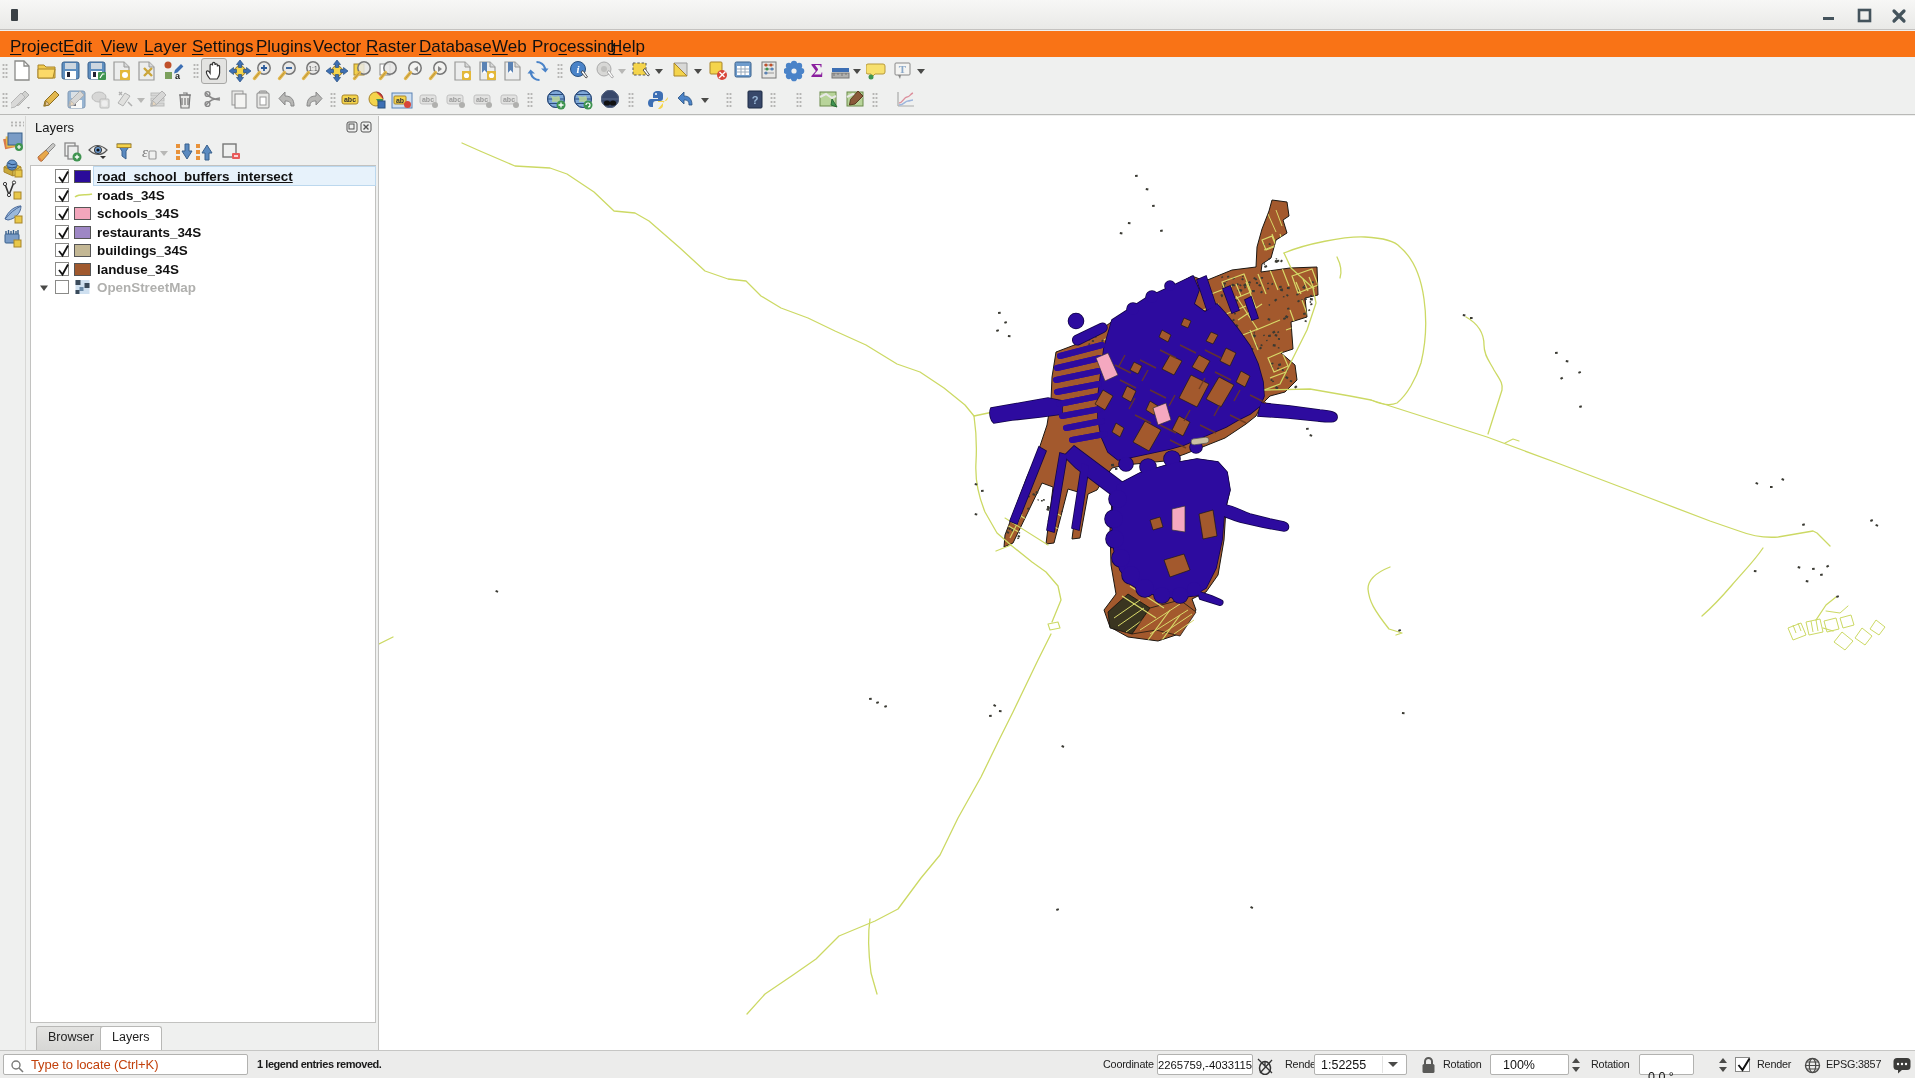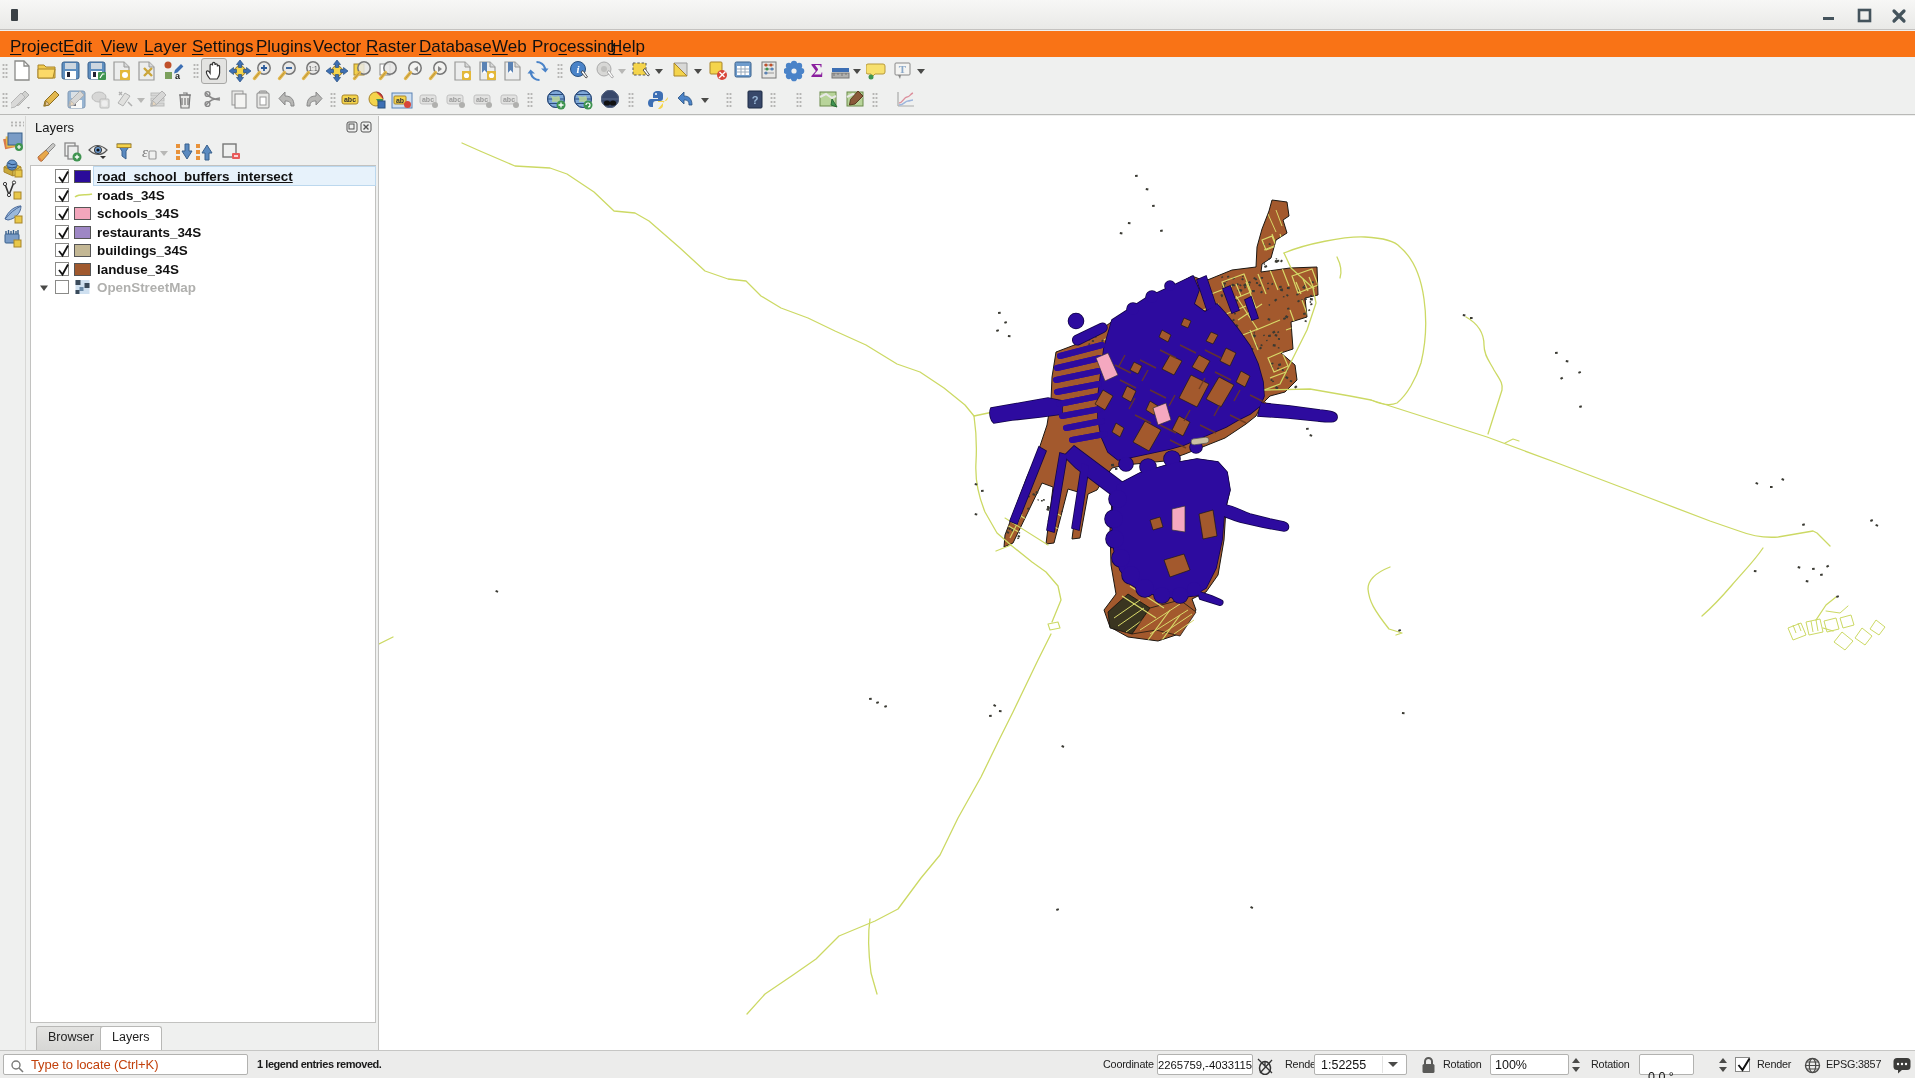--- a/index.html
+++ b/index.html
@@ -1050,21 +1050,21 @@
     <svg style="position:absolute;right:2px;top:1px" width="22" height="17" viewBox="0 0 22 17">
       <line x1="0" y1="0" x2="0" y2="17" stroke="#c9c9c7"></line>
       <path d="M6,6 L11,11 L16,6 Z" fill="#4a4a48"></path>
     </svg>
   </div>
   <svg style="position:absolute;left:1421px;top:6px" width="15" height="17" viewBox="0 0 15 17">
     <rect x="1.5" y="7" width="12" height="9" rx="1.5" fill="#5a5a58"></rect>
     <path d="M4,7 V4.5 a3.5,3.5 0 0 1 7,0 V7" fill="none" stroke="#5a5a58" stroke-width="2"></path>
   </svg>
   <div class="slbl" style="left:1443px;">Rotation</div>
-  <div class="sbox" style="left:1490px; width:79px; padding:3px 0 0 4px;">100%</div>
+  <div class="sbox" style="left:1490px; width:79px; padding:3px 0 0 12px;">100%</div>
   <svg class="spin" style="left:1569px;" viewBox="0 0 14 20">
     <path d="M3,8 L7,3 L11,8 Z" fill="#4a4a48"></path>
       <path d="M3,12 L7,17 L11,12 Z" fill="#4a4a48"></path>
   </svg>
   <div class="slbl" style="left:1591px;">Rotation</div>
   <div class="sbox" style="left:1639px; width:55px; padding:15px 0 0 8px;">0.0 °</div>
   <svg class="spin" style="left:1716px;" viewBox="0 0 14 20">
     <path d="M3,8 L7,3 L11,8 Z" fill="#4a4a48"></path>
       <path d="M3,12 L7,17 L11,12 Z" fill="#4a4a48"></path>
   </svg>

